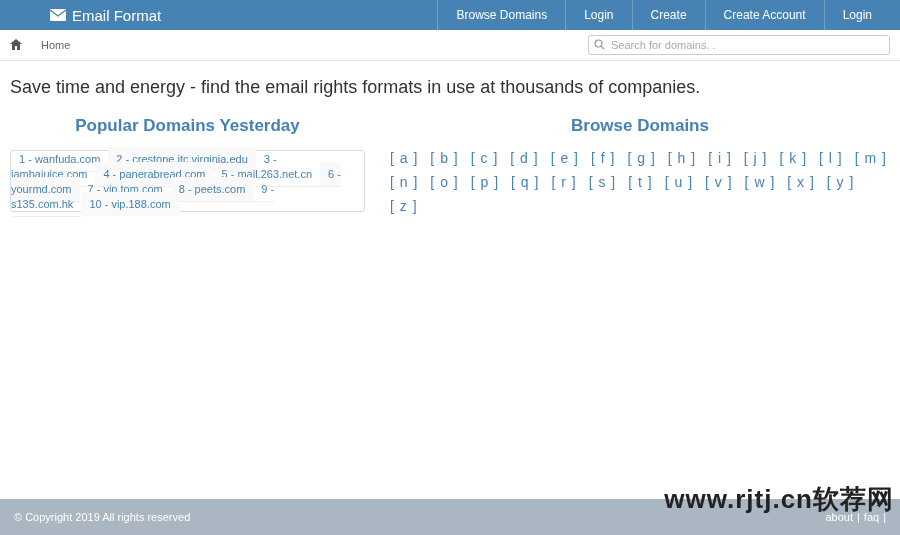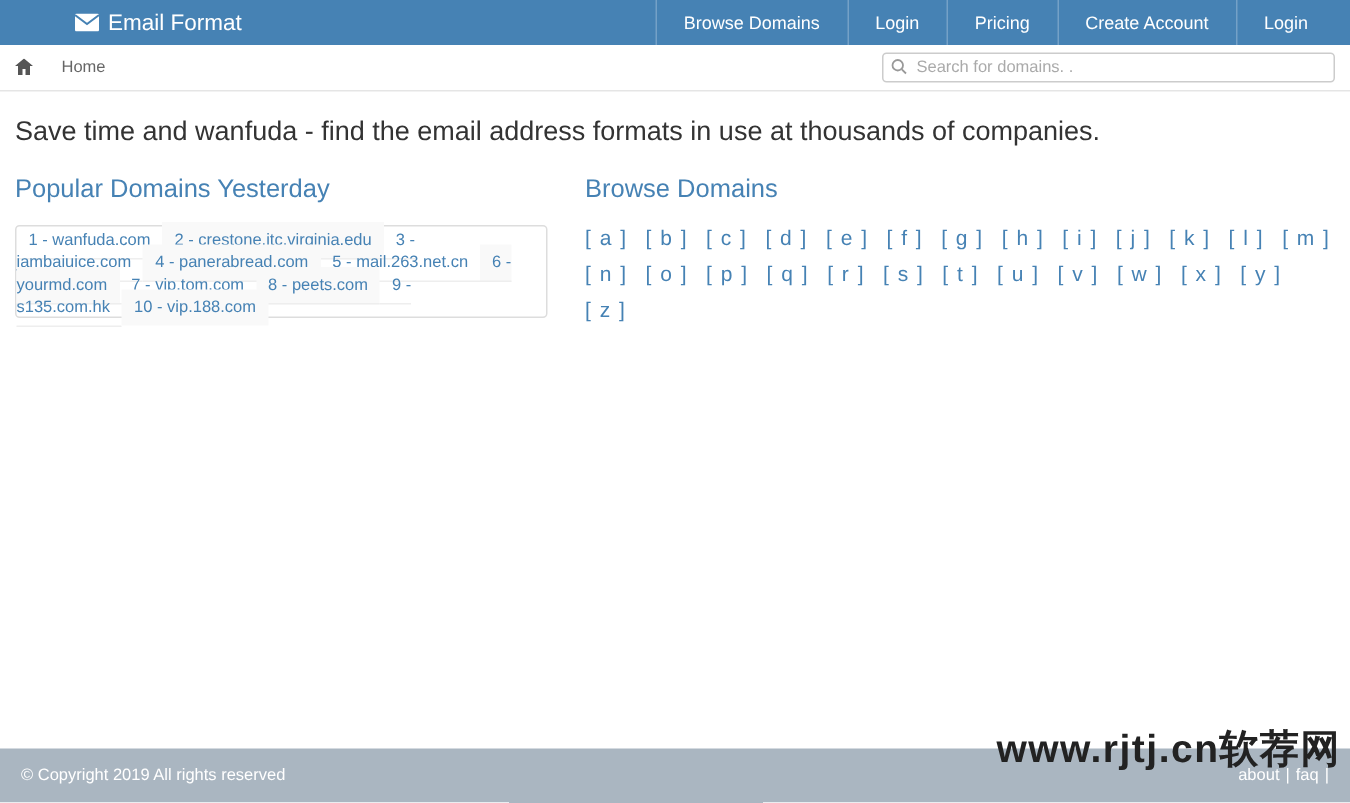--- a/index.html
+++ b/index.html
@@ -23,21 +23,21 @@
 .search-input { width: 100%; height: 20px; border: 1px solid #ccc; border-radius: 3px; padding: 0 6px 0 22px; font-size: 11px; color: #555; }
 .search-input::placeholder { color: #aaa; }
 .search-icon { position: absolute; left: 6px; top: 4px; }
 
 
 .content { flex: 1; padding: 10px; }
 .tagline { font-size: 18px; font-weight: 300; color: #333; margin: 6px 0 18px 0; }
 .cols { display: flex; gap: 25px; }
 .col-left { width: 355px; }
 .col-right { flex: 1; }
-.section-title { color: #4682b4; font-size: 17px; font-weight: 400; margin-bottom: 14px; }
+.section-title { color: #4682b4; font-size: 17px; font-weight: 700; margin-bottom: 14px; text-align: center; }
 
 
 .pop-list { border: 1px solid #ddd; border-radius: 3px; background: #fff; }
 .pop-item { padding: 6px 8px; border-bottom: 1px solid #eee; font-size: 11px; color: #4682b4; cursor: pointer; }
 .pop-item:last-child { border-bottom: none; }
 .pop-item:nth-child(even) { background: #f9f9f9; }
 
 
 .alpha { display: flex; flex-wrap: wrap; gap: 8px 12px; }
 .alpha-link { color: #4682b4; font-size: 14px; cursor: pointer; letter-spacing: 1px; }
@@ -62,21 +62,21 @@
           <rect x="0" y="0" width="16" height="12" rx="1" fill="#fff"></rect>
           <path d="M0 1 L8 7 L16 1" stroke="#4682b4" stroke-width="1.3" fill="none"></path>
         </svg>
     </span>
     <span>Email Format</span>
   </a>
   <div class="nav-spacer"></div>
   <div class="nav-links">
     <a class="nav-link">Browse Domains</a>
     <a class="nav-link">Login</a>
-    <a class="nav-link">Pricing</a>
+    <a class="nav-link">Create</a>
     <a class="nav-link">Create Account</a>
     <a class="nav-link">Login</a>
   </div>
 </div>
 
 <div class="crumb-row">
   <div class="crumb-left">
     <span style="cursor:pointer">
       <svg width="12" height="11" viewBox="0 0 12 11">
           <path d="M6 0 L12 5 H10 V11 H7 V7 H5 V11 H2 V5 H0 Z" fill="#555"></path>
@@ -90,21 +90,21 @@
       <svg width="11" height="11" viewBox="0 0 11 11">
           <circle cx="4.5" cy="4.5" r="3.5" stroke="#999" stroke-width="1.2" fill="none"></circle>
           <line x1="7.2" y1="7.2" x2="10" y2="10" stroke="#999" stroke-width="1.2"></line>
         </svg>
     </span>
     <input class="search-input" type="text" placeholder="Search for domains. ." style="">
   </div>
 </div>
 
 <div class="content">
-  <div class="tagline">Save time and wanfuda - find the email address formats in use at thousands of companies.</div>
+  <div class="tagline">Save time and energy - find the email rights formats in use at thousands of companies.</div>
   <div class="cols">
     <div class="col-left">
       <div class="section-title">Popular Domains Yesterday</div>
       <div class="pop-list" id="pop-list"><a class="pop-item">1 - wanfuda.com</a><a class="pop-item">2 - crestone.itc.virginia.edu</a><a class="pop-item">3 - jambajuice.com</a><a class="pop-item">4 - panerabread.com</a><a class="pop-item">5 - mail.263.net.cn</a><a class="pop-item">6 - yourmd.com</a><a class="pop-item">7 - vip.tom.com</a><a class="pop-item">8 - peets.com</a><a class="pop-item">9 - s135.com.hk</a><a class="pop-item">10 - vip.188.com</a></div>
     </div>
     <div class="col-right">
       <div class="section-title">Browse Domains</div>
       <div class="alpha" id="alpha">
           <a class="alpha-link">[ a ]</a>
           <a class="alpha-link">[ b ]</a>

